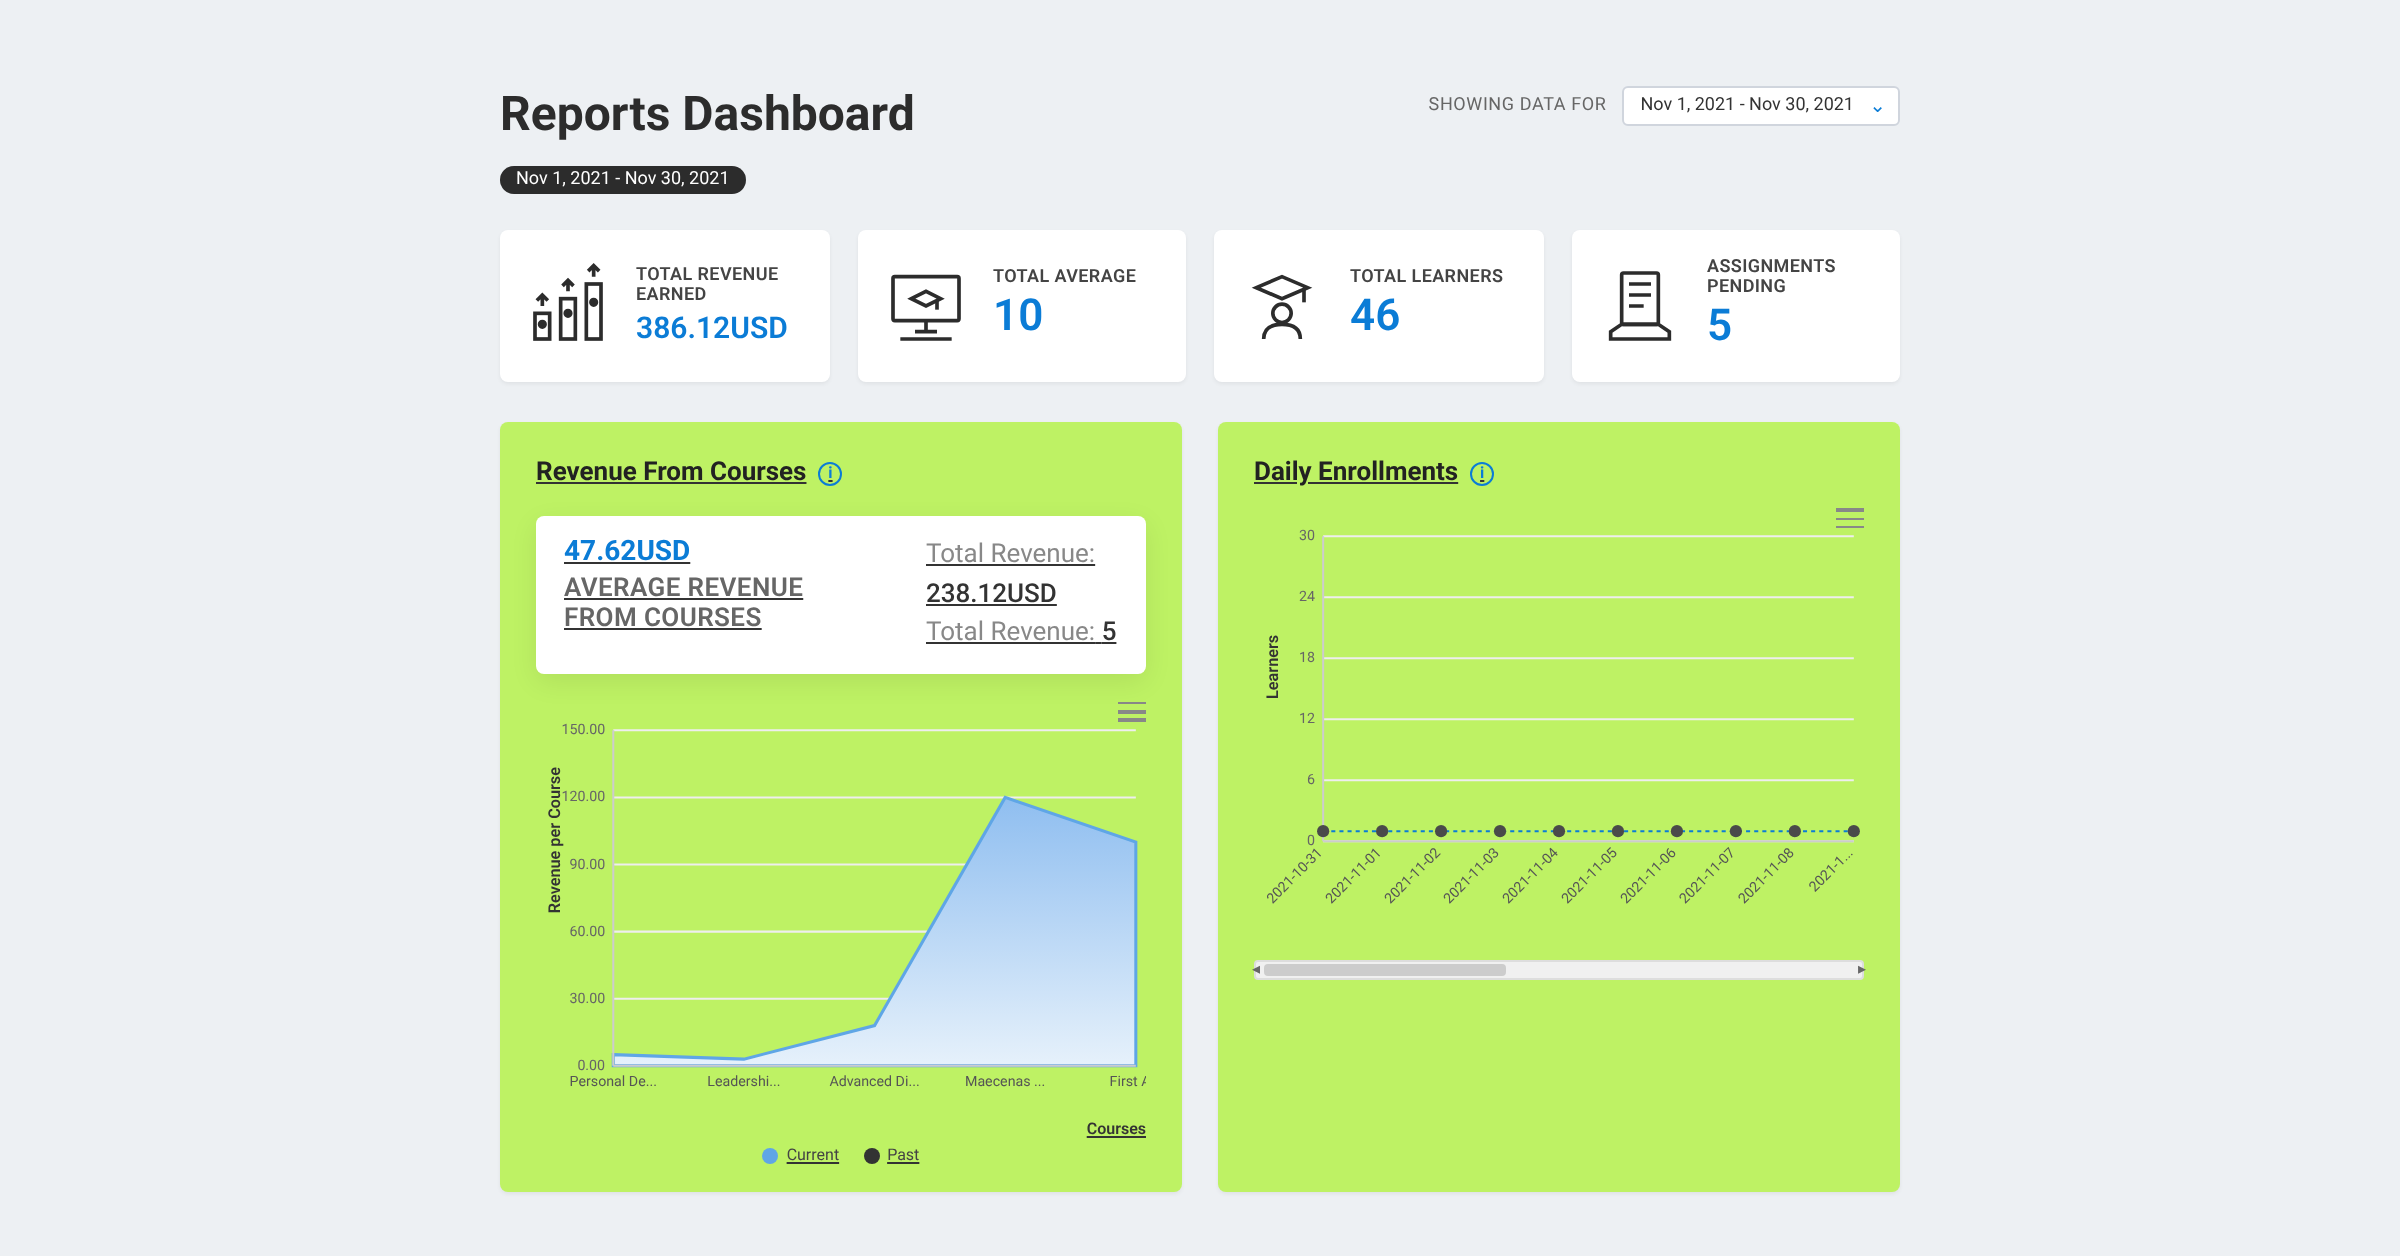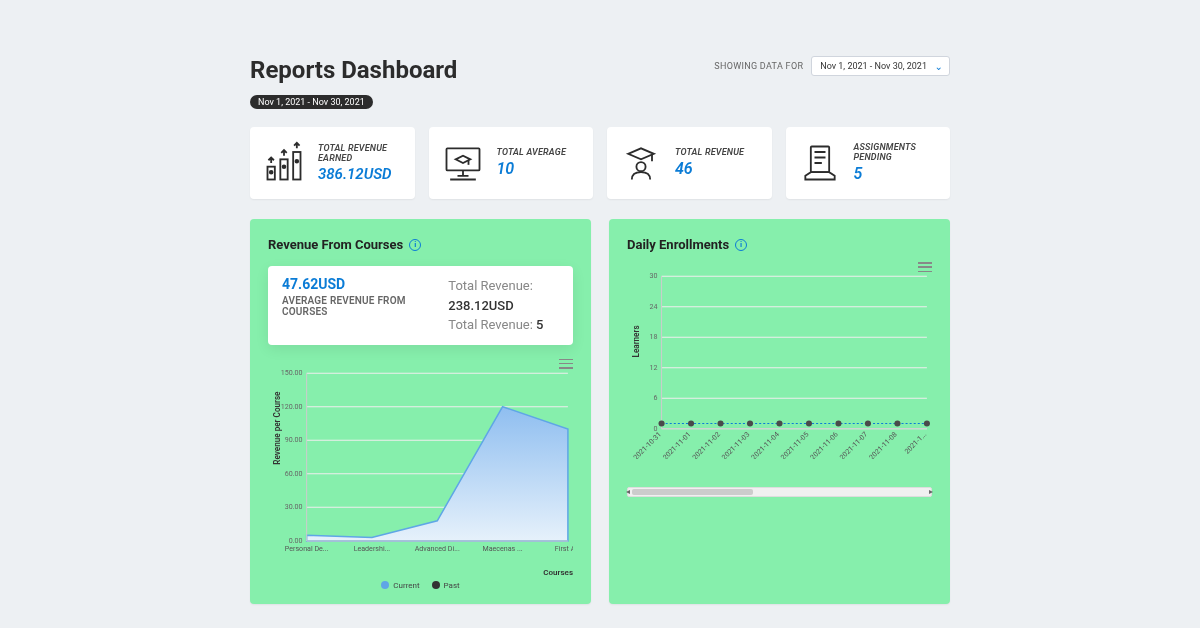--- a/index.html
+++ b/index.html
@@ -5,21 +5,21 @@
   * { box-sizing: border-box; margin: 0; padding: 0; }
   body {
     font-family: -apple-system, BlinkMacSystemFont, "Segoe UI", Roboto, Arial, sans-serif;
     background: #edf0f3;
     width: 1200px;
     height: 628px;
     overflow: hidden;
     color: #333;
   }
   .container {
-    padding: 56px 250px 0 250px;
+    padding: 43px 250px 0 250px;
   }
   
   .header {
     display: flex;
     justify-content: space-between;
     align-items: flex-start;
     margin-bottom: 18px;
   }
   .header-left { }
   .page-title {
@@ -63,21 +63,20 @@
     top: 50%;
     transform: translateY(-50%);
     color: #0b7cd6;
     font-size: 10px;
   }
   
   .stats-row {
     display: flex;
     gap: 14px;
     margin-bottom: 20px;
-    font-style: italic;
   }
   .stat-card {
     background: #fff;
     border-radius: 4px;
     box-shadow: 0 1px 2px rgba(0,0,0,0.06);
     flex: 1;
     padding: 14px 12px;
     display: flex;
     align-items: center;
     gap: 12px;
@@ -91,37 +90,38 @@
   .stat-icon svg { width: 100%; height: 100%; }
   .stat-text { flex: 1; }
   .stat-label {
     font-size: 9px;
     font-weight: 600;
     color: #444;
     letter-spacing: 0.2px;
     margin-bottom: 2px;
   }
   .stat-value {
-    font-size: 16px;
+    font-size: 22px;
     font-weight: 600;
     color: #0b7cd6;
     line-height: 1.2;
   }
   .stat-value.small { font-size: 15px; }
   
   .panels-row {
     display: flex;
     gap: 18px;
   }
   .panel {
-    background: #86efac;
+    background: #bef264;
     border-radius: 4px;
     box-shadow: 0 1px 2px rgba(0,0,0,0.06);
     flex: 1;
     padding: 18px 18px 14px 18px;
+    text-decoration: underline;
   }
   .panel-title {
     font-size: 13px;
     font-weight: 700;
     color: #222;
     margin-bottom: 14px;
     display: flex;
     align-items: center;
     gap: 6px;
   }
@@ -147,21 +147,21 @@
     gap: 42px;
     margin-bottom: 18px;
   }
   .summary-left .big-val {
     font-size: 14px;
     font-weight: 700;
     color: #0b7cd6;
     margin-bottom: 3px;
   }
   .summary-left .sub-label {
-    font-size: 10px;
+    font-size: 13px;
     font-weight: 600;
     color: #666;
     letter-spacing: 0.2px;
   }
   .summary-right {
     font-size: 13px;
     color: #555;
     line-height: 1.5;
   }
   .summary-right .sr-label { color: #888; }
@@ -304,21 +304,21 @@
     <div class="stat-card">
       <div class="stat-icon">
         <svg viewBox="0 0 48 48" fill="none" stroke="currentColor" stroke-width="2">
           <path d="M10 14 L24 8 L38 14 L24 20 Z"></path>
           <path d="M36 15 L36 22"></path>
           <circle cx="24" cy="28" r="5"></circle>
           <path d="M14 42 C14 36 18 34 24 34 C30 34 34 36 34 42"></path>
         </svg>
       </div>
       <div class="stat-text">
-        <div class="stat-label">TOTAL REVENUE</div>
+        <div class="stat-label">TOTAL LEARNERS</div>
         <div class="stat-value">46</div>
       </div>
     </div>
     <div class="stat-card">
       <div class="stat-icon">
         <svg viewBox="0 0 48 48" fill="none" stroke="currentColor" stroke-width="2">
           <rect x="14" y="6" width="20" height="28" rx="1"></rect>
           <path d="M18 12 L30 12 M18 18 L30 18 M18 24 L26 24"></path>
           <path d="M8 38 L14 34 L34 34 L40 38 L40 42 L8 42 Z"></path>
         </svg>

